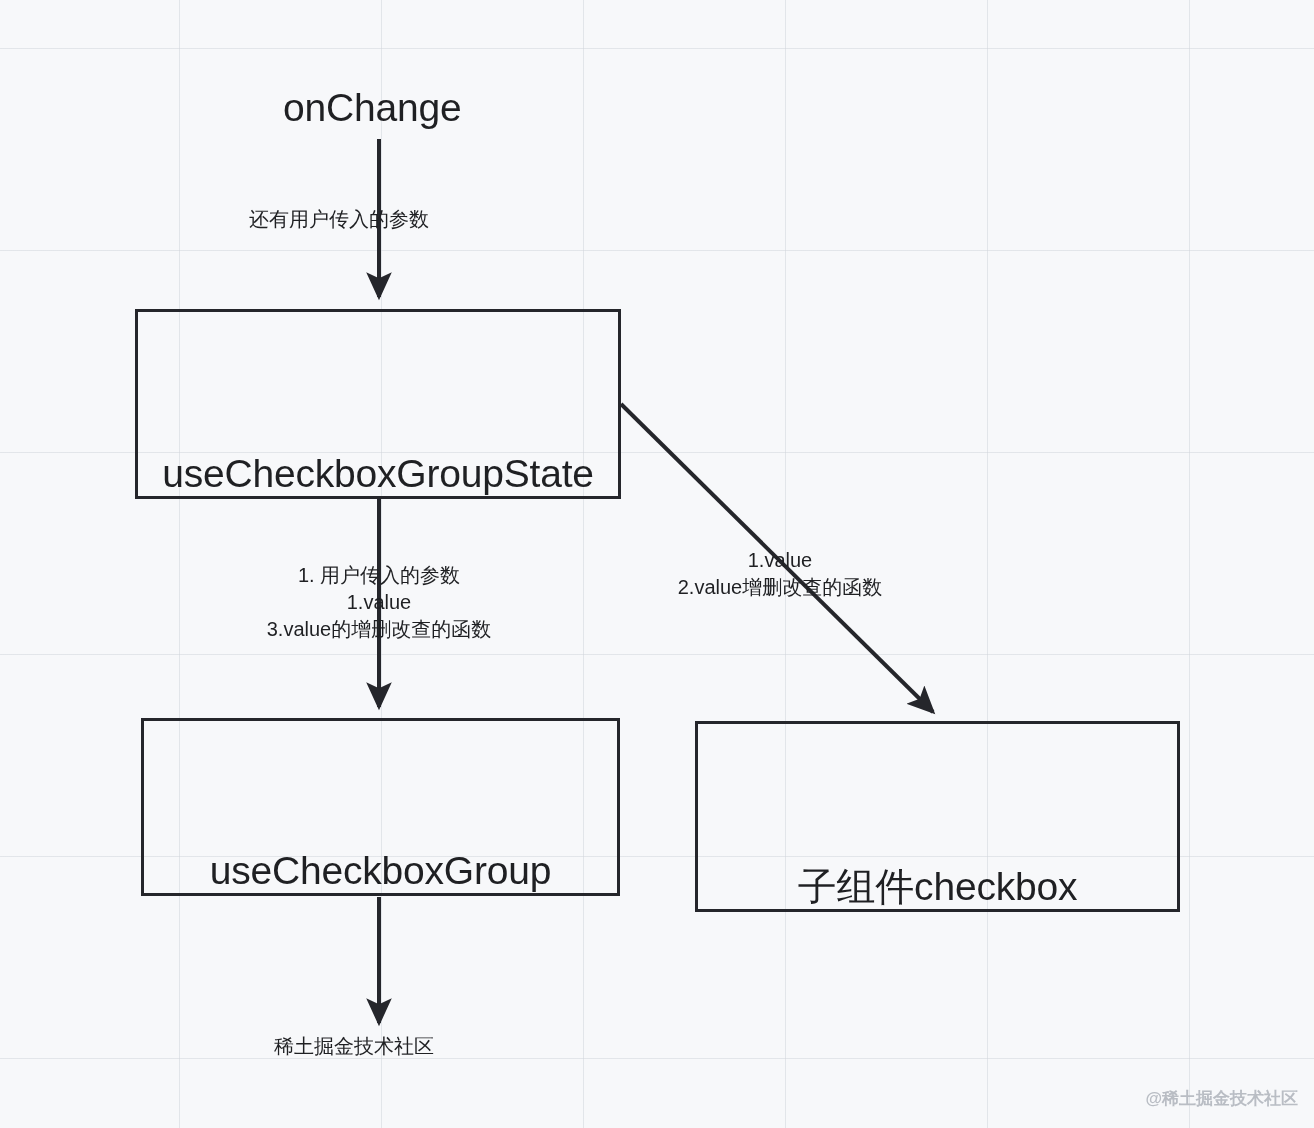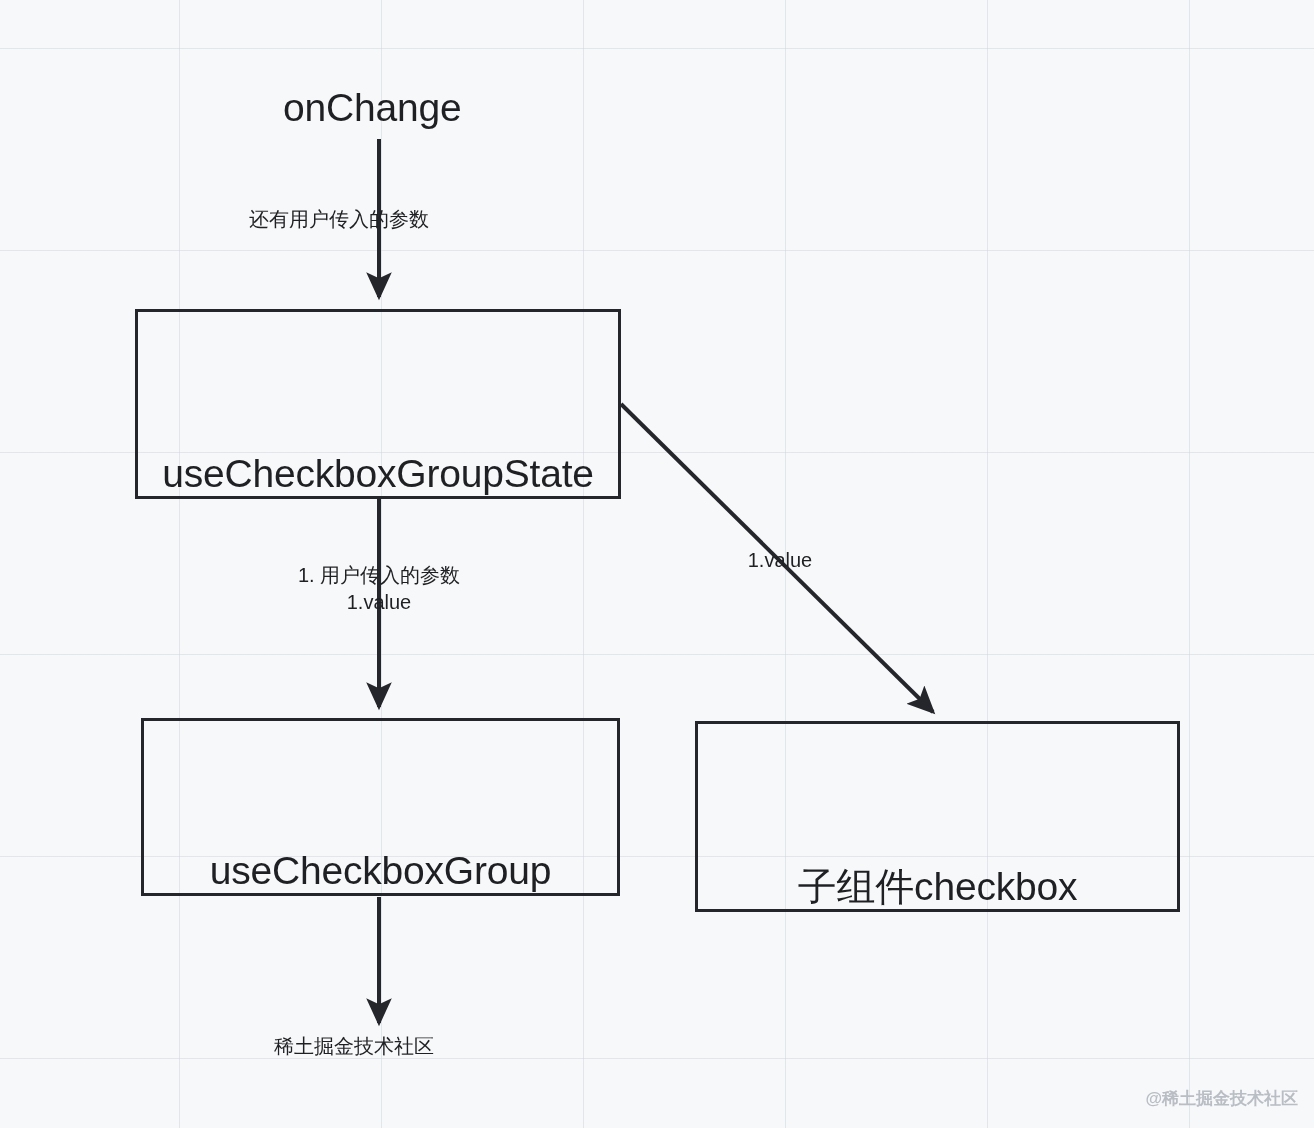--- a/index.html
+++ b/index.html
@@ -111,24 +111,26 @@
 
   <div class="free-text edge-label" style="left:249px; top:206px;">还有用户传入的参数</div>
 
   <div class="node" style="left:135px; top:309px; width:486px; height:190px;">
     <span class="node-label">useCheckboxGroupState</span>
   </div>
 
   <div class="free-text edge-label edge-label-multi" style="left:202px; top:562px; width:354px;">
     <div>1. 用户传入的参数</div>
     <div>1.value</div>
+    <div>3.value的增删改查的函数</div>
   </div>
 
   <div class="free-text edge-label edge-label-multi" style="left:632px; top:511px; width:296px;margin-top:36px;">
     <div>1.value</div>
+    <div>2.value增删改查的函数</div>
   </div>
 
   <div class="node" style="left:141px; top:718px; width:479px; height:178px;">
     <span class="node-label">useCheckboxGroup</span>
   </div>
 
   <div class="node" style="left:695px; top:721px; width:485px; height:191px;">
     <span class="node-label">子组件checkbox</span>
   </div>
 

